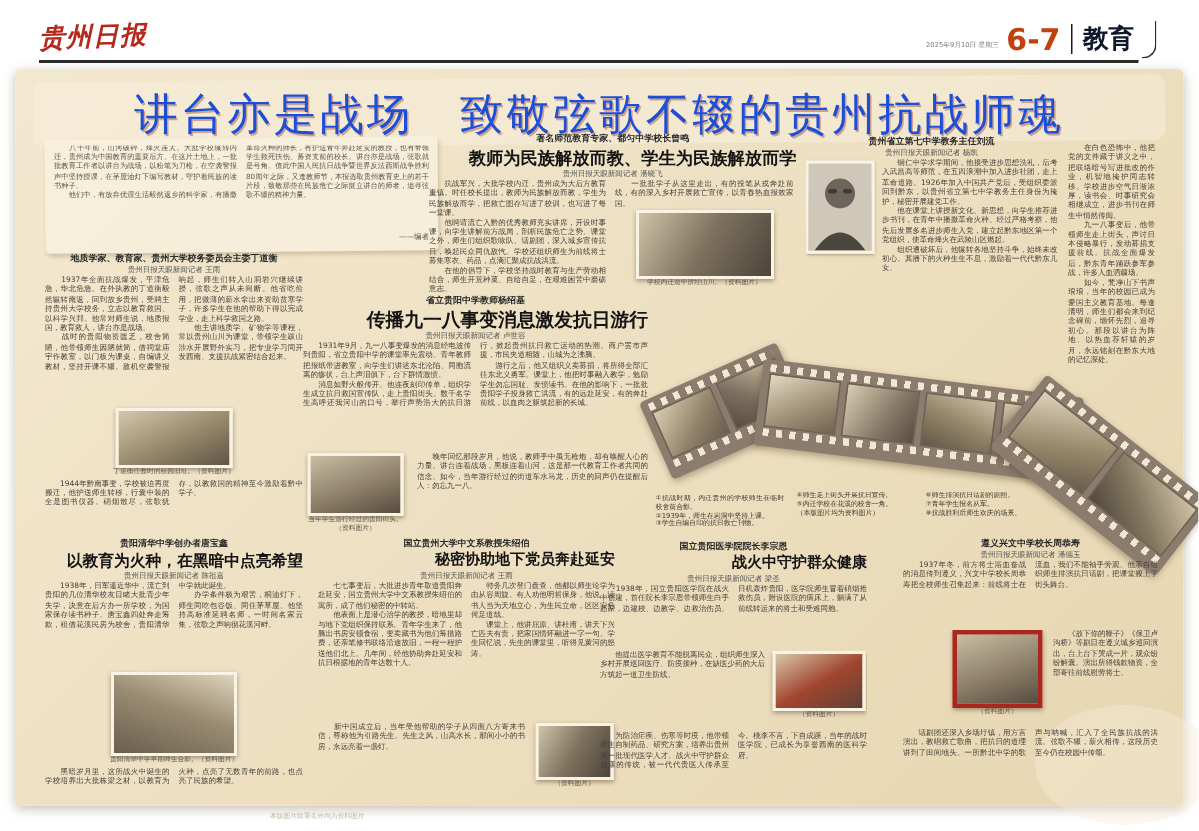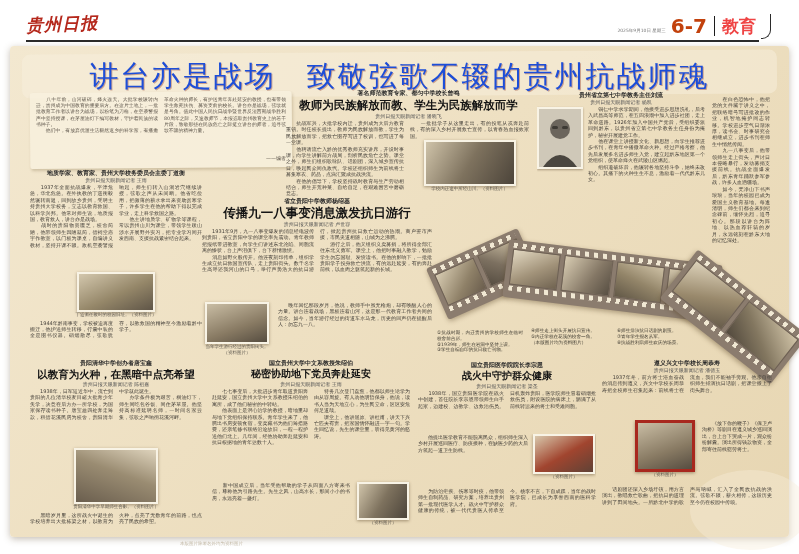--- a/index.html
+++ b/index.html
@@ -6,40 +6,40 @@
   #canvas{position:relative;width:799px;height:554px;background:#ffffff;overflow:hidden;
           font-family:"DejaVu Sans","Liberation Sans",sans-serif;}
   
   .logo{position:absolute;left:26px;top:13px;font-family:"DejaVu Serif","Liberation Serif",serif;
         font-weight:bold;font-style:italic;font-size:17px;color:#b5281c;transform:rotate(-2deg);letter-spacing:1px;}
   .rule{position:absolute;left:26px;top:40px;width:733px;height:0;border-top:2px solid #2b2b2b;}
   .pginfo{position:absolute;right:28px;top:14px;display:flex;align-items:flex-end;gap:5px;}
   .pgdate{font-size:4.5px;color:#777;margin-bottom:4px;}
   .pgno{font-size:20px;font-weight:bold;color:#c2410c;line-height:22px;}
   .pgdiv{width:1px;height:20px;background:#1c1c1c;margin:0 2px 1px 2px;}
-  .pgsec{font-size:17px;font-weight:bold;color:#ef4444;line-height:22px;font-family:"DejaVu Serif","Liberation Serif",serif;}
+  .pgsec{font-size:17px;font-weight:bold;color:#0f172a;line-height:22px;font-family:"DejaVu Serif","Liberation Serif",serif;}
   .pgbracket{width:9px;height:24px;border-right:1.5px solid #2b2b2b;border-bottom:1.5px solid #2b2b2b;
              border-bottom-right-radius:9px;margin-bottom:-2px;}
   
   .paper{position:absolute;left:10px;top:46px;width:779px;height:491px;border-radius:4px;
          background:linear-gradient(135deg,#f3e8d0 0%,#eee0c2 45%,#e7d6b2 100%);
          box-shadow:0 2px 7px rgba(90,70,40,.35);}
   .tex{position:absolute;pointer-events:none;}
   .tex1{left:22px;top:52px;width:755px;height:44px;background:#f8f0dd;opacity:.5;border-radius:8px;transform:rotate(-.4deg);}
   .tex2{left:30px;top:92px;width:262px;height:76px;background:#f9f2e0;opacity:.75;border-radius:3px;
         box-shadow:1px 2px 3px rgba(110,90,50,.35);transform:rotate(-.5deg);}
   .tex3{left:690px;top:470px;width:120px;height:80px;background:#f7eeda;opacity:.4;border-radius:50%;}
   
   .headline{position:absolute;left:40px;top:57px;width:719px;text-align:center;
             font-family:"DejaVu Serif","Liberation Serif",serif;font-weight:400;font-size:29px;
             color:#1d4ed8;letter-spacing:2px;text-shadow:1px 1px 0 rgba(130,30,12,.35);white-space:nowrap;}
   
   .art{position:absolute;}
   .kicker{font-size:6px;font-weight:bold;color:#2a2a2a;text-align:center;line-height:8px;height:8px;overflow:hidden;}
-  .title{font-family:"DejaVu Serif","Liberation Serif",serif;font-weight:bold;color:#141414;text-align:center;overflow:hidden;}
+  .title{font-family:"DejaVu Serif","Liberation Serif",serif;font-weight:bold;color:#141414;text-align:right;overflow:hidden;}
   .t13{font-size:12.5px;line-height:16px;height:16px;}
   .t11{font-size:10px;line-height:14px;height:14px;}
   .t10{font-size:10.5px;line-height:14px;height:14px;}
   .byline{font-size:5px;color:#555;text-align:center;line-height:7px;height:7px;overflow:hidden;}
   .body{font-size:5px;line-height:6.4px;color:#45403a;text-align:justify;white-space:pre-line;overflow:hidden;}
   .c2{column-count:2;column-gap:6px;}
   .photo{background:linear-gradient(155deg,#d3c7ad 0%,#958769 55%,#5f5547 100%);
          border:2px solid #f8f3e5;box-shadow:0 1px 3px rgba(70,50,25,.45);box-sizing:border-box;}
   .p-b{background:linear-gradient(120deg,#cfc3a9,#7e725e 50%,#4c443a);}
   .p-c{background:linear-gradient(200deg,#ded3bc,#9a8c72 45%,#6a5e4e);}
@@ -222,21 +222,21 @@
 　　课堂上，他讲屈原、讲杜甫，讲天下兴亡匹夫有责，把家国情怀融进一字一句。学生回忆说，先生的课堂里，听得见黄河的怒涛。</div>
     <div class="row" style="margin-top:2px;">
       <div class="body" style="width:138px;height:46px;">　　新中国成立后，当年受他帮助的学子从四面八方寄来书信，尊称他为引路先生。先生之风，山高水长，那间小小的书房，永远亮着一盏灯。</div>
       <div class="figure" style="width:54px;">
         <div class="photo p-b" style="width:52px;height:38px;"></div>
         <div class="pcap" style="width:54px;">（资料图片）</div>
       </div>
     </div>
   </div>
 
-  <div class="art" style="left:418px;top:361px;width:178px;">
+  <div class="art" style="left:400px;top:361px;width:178px;">
     <div class="kicker">国立贵阳医学院院长李宗恩</div>
     <div class="title t11">战火中守护群众健康</div>
     <div class="byline">贵州日报天眼新闻记者 梁圣</div>
     <div class="body c2" style="height:42px;">　　1938年，国立贵阳医学院在战火中创建，首任院长李宗恩带领师生白手起家，边建校、边教学、边救治伤员。日机轰炸贵阳，医学院师生冒着硝烟抢救伤员，附设医院的病床上，躺满了从前线转运来的将士和受难同胞。</div>
     <div style="height:52px;overflow:hidden;margin:2px 0;">
       <div class="figure" style="float:right;width:64px;margin-left:4px;">
         <div class="photo" style="width:62px;height:40px;background:linear-gradient(150deg,#d8c7ab,#a1452f 52%,#5f4236);"></div>
         <div class="pcap" style="width:64px;">（资料图片）</div>
       </div>
       <div class="body">　　他提出医学教育不能脱离民众，组织师生深入乡村开展巡回医疗、防疫接种，在缺医少药的大后方筑起一道卫生防线。</div>

